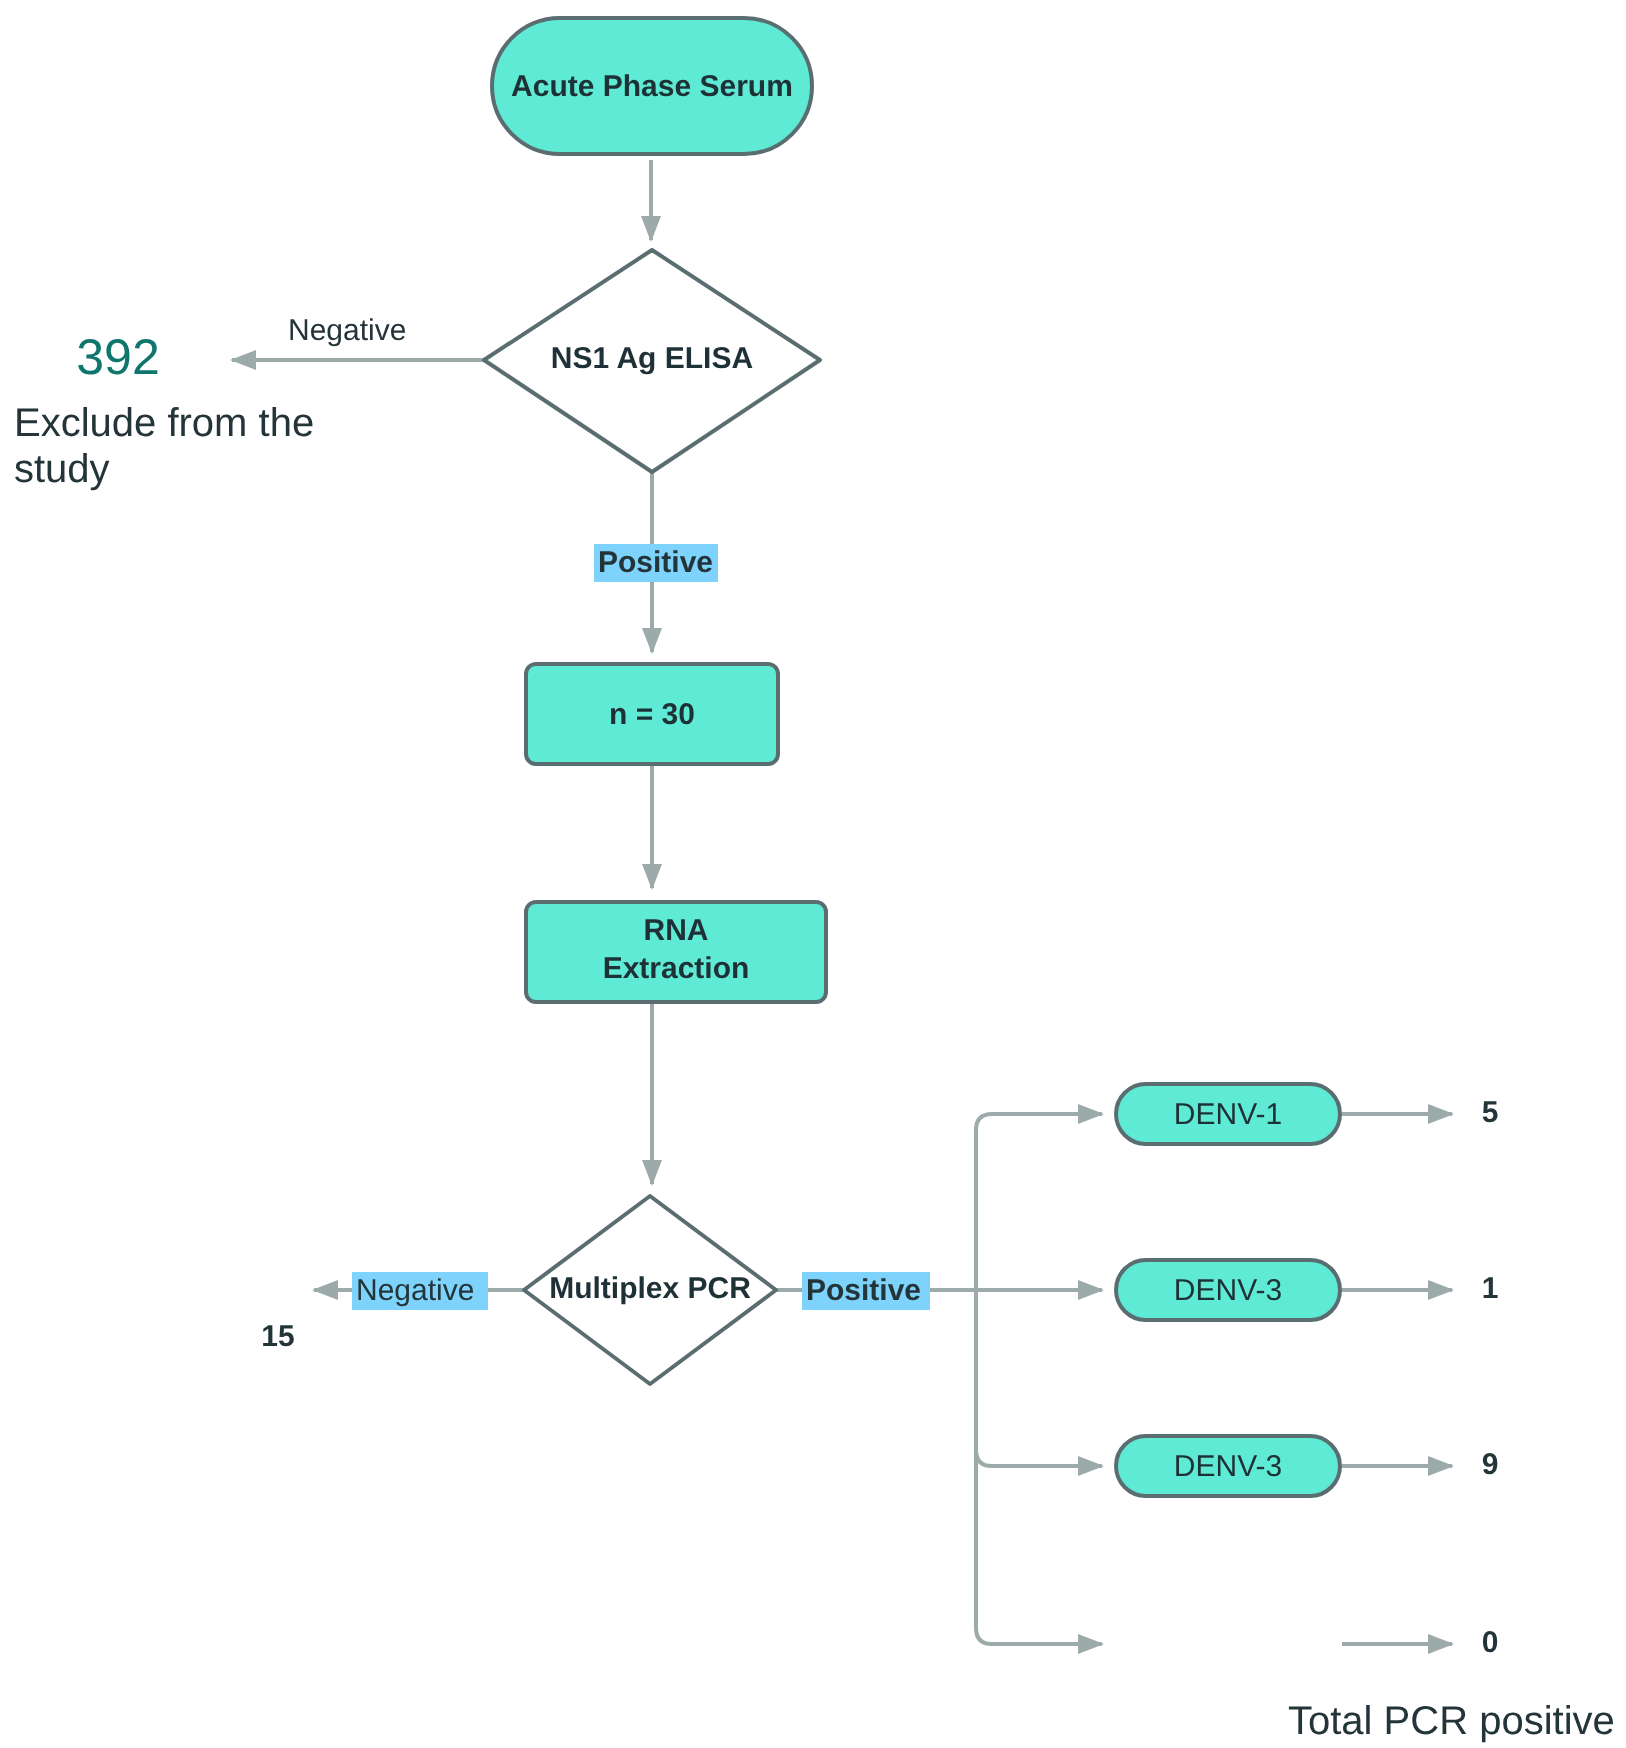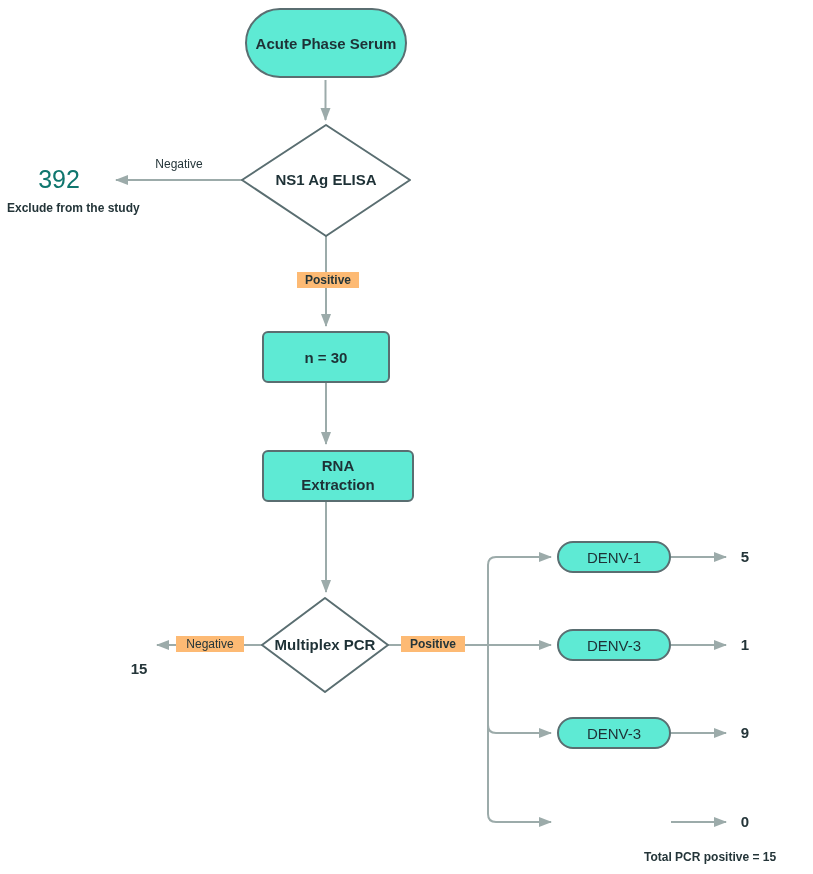--- a/index.html
+++ b/index.html
@@ -39,48 +39,48 @@
   .stadium-sm { border-radius: 16px; font-weight: normal; }
   .diamond-label {
     position: absolute;
     text-align: center;
     color: #1e3136;
     font-size: 15px;
     font-weight: bold;
   }
   .edge-label {
     position: absolute;
-    text-align: center;
+    text-align: left;
     color: #243539;
-    font-size: 12px;
+    font-size: 15px;
   }
   .on-line {
-    background: #fdba74;
+    background: #7dd3fc;
     padding: 1px 2px;
   }
   .bold { font-weight: bold; }
   .count {
     position: absolute;
     width: 28px;
     text-align: center;
     color: #243539;
     font-size: 15px;
     font-weight: bold;
   }
   .big-num {
     position: absolute;
     color: #0f766e;
     font-size: 25px;
     text-align: center;
   }
   .note {
     position: absolute;
     color: #243539;
-    font-size: 12px;
-    font-weight: bold;
+    font-size: 20px;
+    font-weight: normal;
   }
   .pre { white-space: pre-line; line-height: 1.25; }
 </style>
 </head>
 <body>
 
 <div class="canvas">
 
   <svg class="wires" viewBox="0 0 813 874" xmlns="http://www.w3.org/2000/svg">
     <defs>

